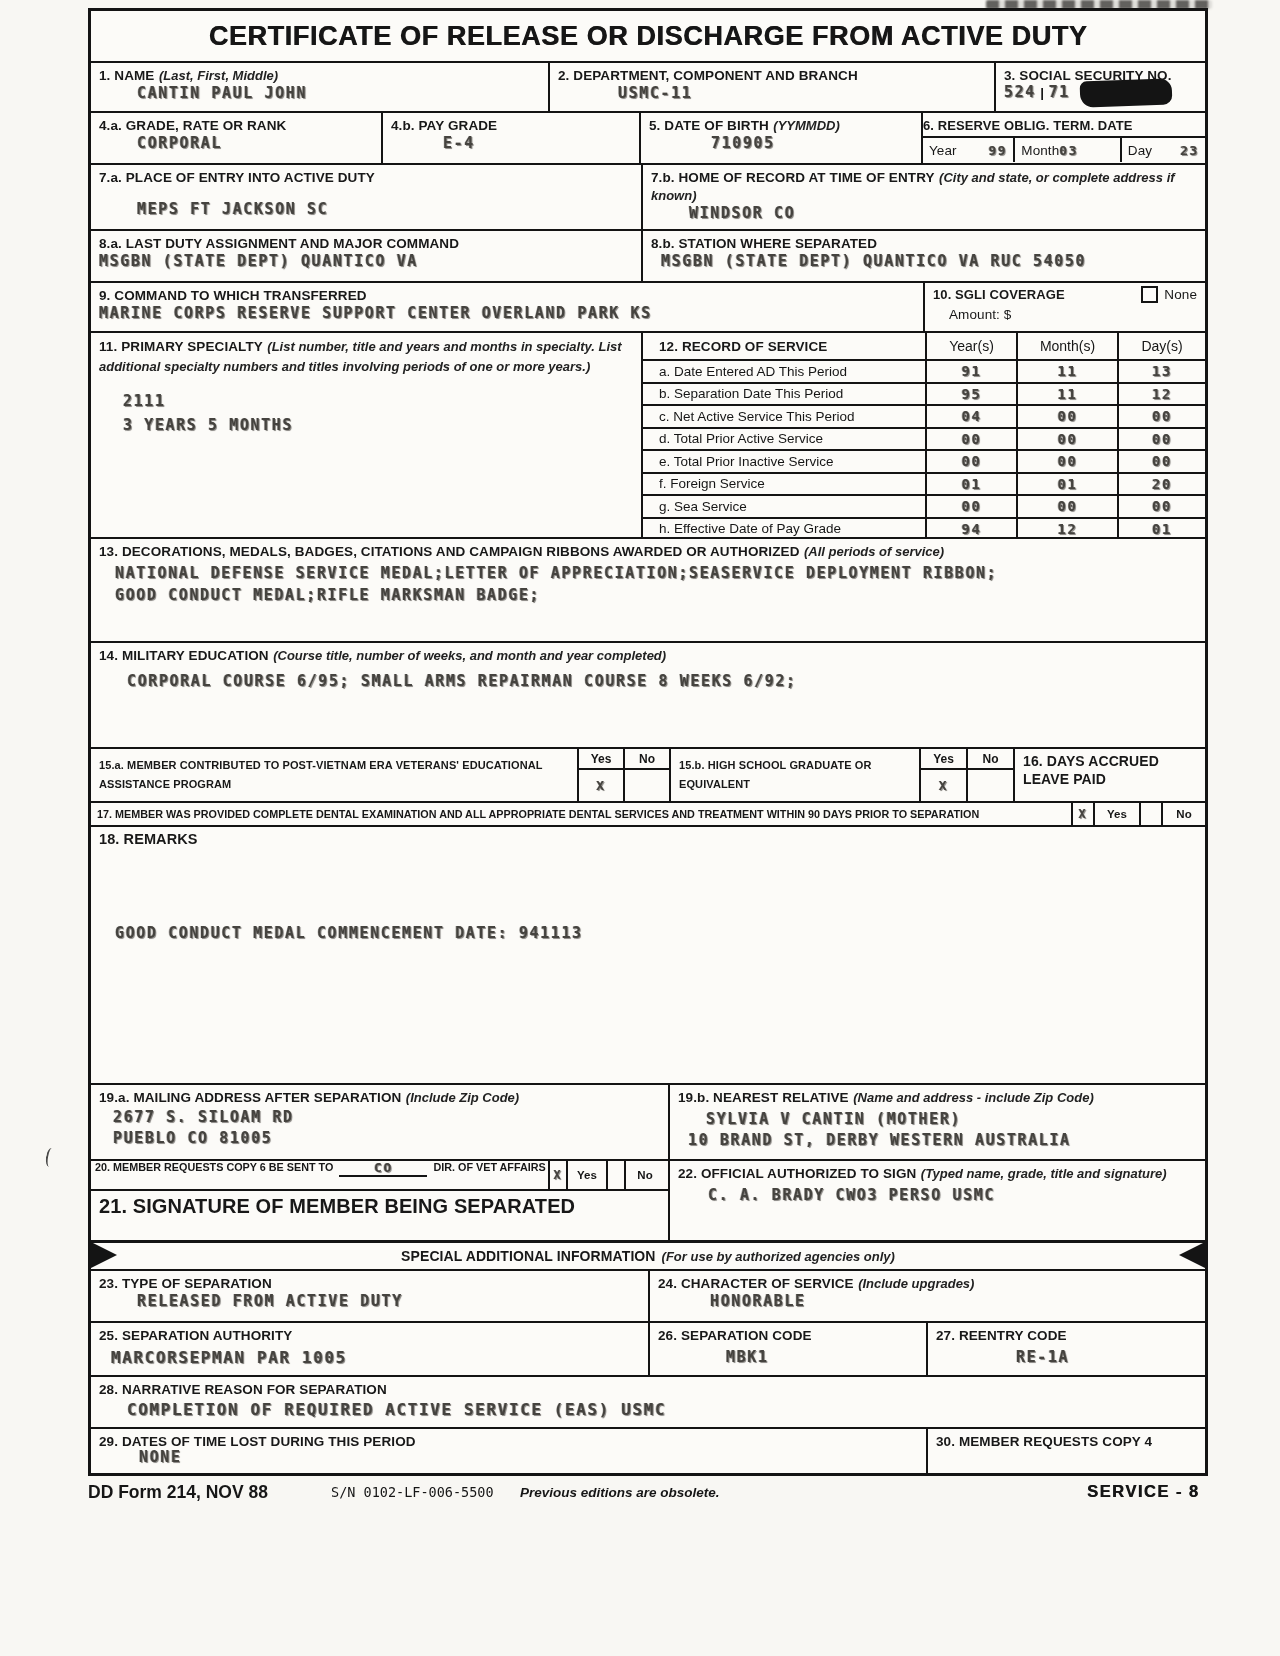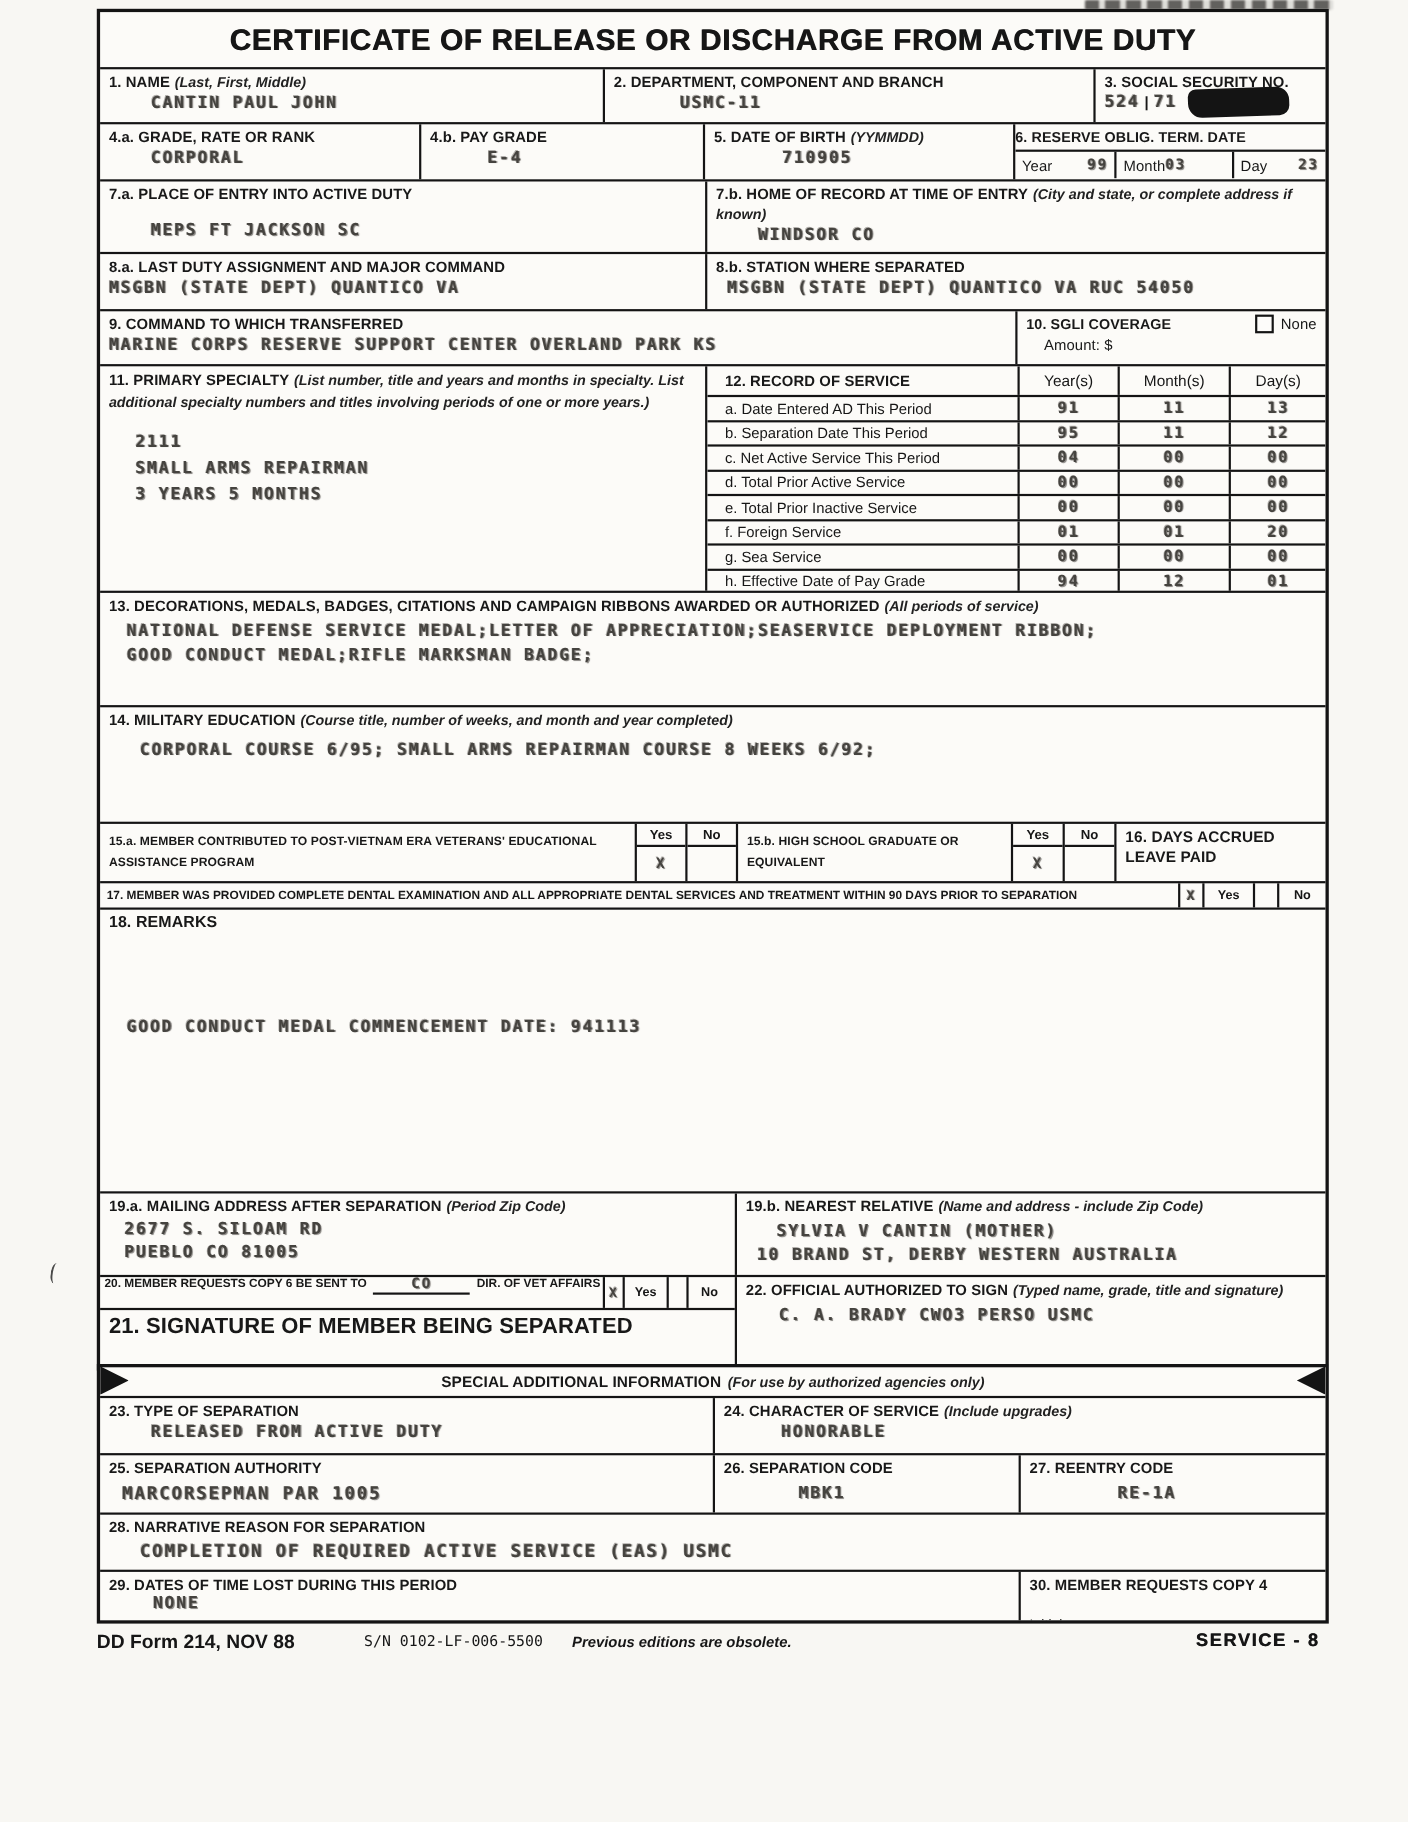--- a/index.html
+++ b/index.html
@@ -168,21 +168,20 @@
     </div>
   </div>
 
   <div class="row" style="height:206px">
     <div class="cell first" style="width:550px">
       <div class="wrap2" style="line-height:1.25">
         <span class="label">11. PRIMARY SPECIALTY</span>
         <span class="hint">(List number, title and years and months in specialty. List additional specialty numbers and titles involving periods of one or more years.)</span>
       </div>
       <div class="typed" style="margin:16px 0 0 24px">2111</div>
-      <div class="typed" style="margin:6px 0 0 24px">SMALL ARMS REPAIRMAN</div>
       <div class="typed" style="margin:6px 0 0 24px">3 YEARS 5 MONTHS</div>
     </div>
     <div class="cell" style="flex:1;padding:0">
       <div class="svc-row" style="border-top:none;height:26px">
         <div class="svc-cell first" style="flex:1">
             <span class="label">12. RECORD OF SERVICE</span>
           </div>
         <div class="svc-cell svc-num" style="width:91px">Year(s)</div>
         <div class="svc-cell svc-num" style="width:101px">Month(s)</div>
         <div class="svc-cell svc-num" style="width:88px">Day(s)</div>
@@ -294,21 +293,21 @@
 
   <div class="row" style="height:258px">
     <div class="cell first" style="flex:1">
       <div><span class="label" style="font-size:14.5px">18. REMARKS</span></div>
       <div class="typed" style="margin:76px 0 0 16px">GOOD CONDUCT MEDAL COMMENCEMENT DATE: 941113</div>
     </div>
   </div>
 
   <div class="row" style="height:76px">
     <div class="cell first" style="width:577px">
-      <div><span class="label">19.a. MAILING ADDRESS AFTER SEPARATION</span> <span class="hint">(Period Zip Code)</span></div>
+      <div><span class="label">19.a. MAILING ADDRESS AFTER SEPARATION</span> <span class="hint">(Include Zip Code)</span></div>
       <div class="typed" style="margin:2px 0 0 14px">2677 S. SILOAM RD</div>
       <div class="typed" style="margin:3px 0 0 14px">PUEBLO CO 81005</div>
     </div>
     <div class="cell" style="flex:1">
       <div><span class="label">19.b. NEAREST RELATIVE</span> <span class="hint">(Name and address - include Zip Code)</span></div>
       <div class="typed" style="margin:4px 0 0 28px">SYLVIA V CANTIN (MOTHER)</div>
       <div class="typed" style="margin:3px 0 0 10px">10 BRAND ST, DERBY WESTERN AUSTRALIA</div>
     </div>
   </div>
 

